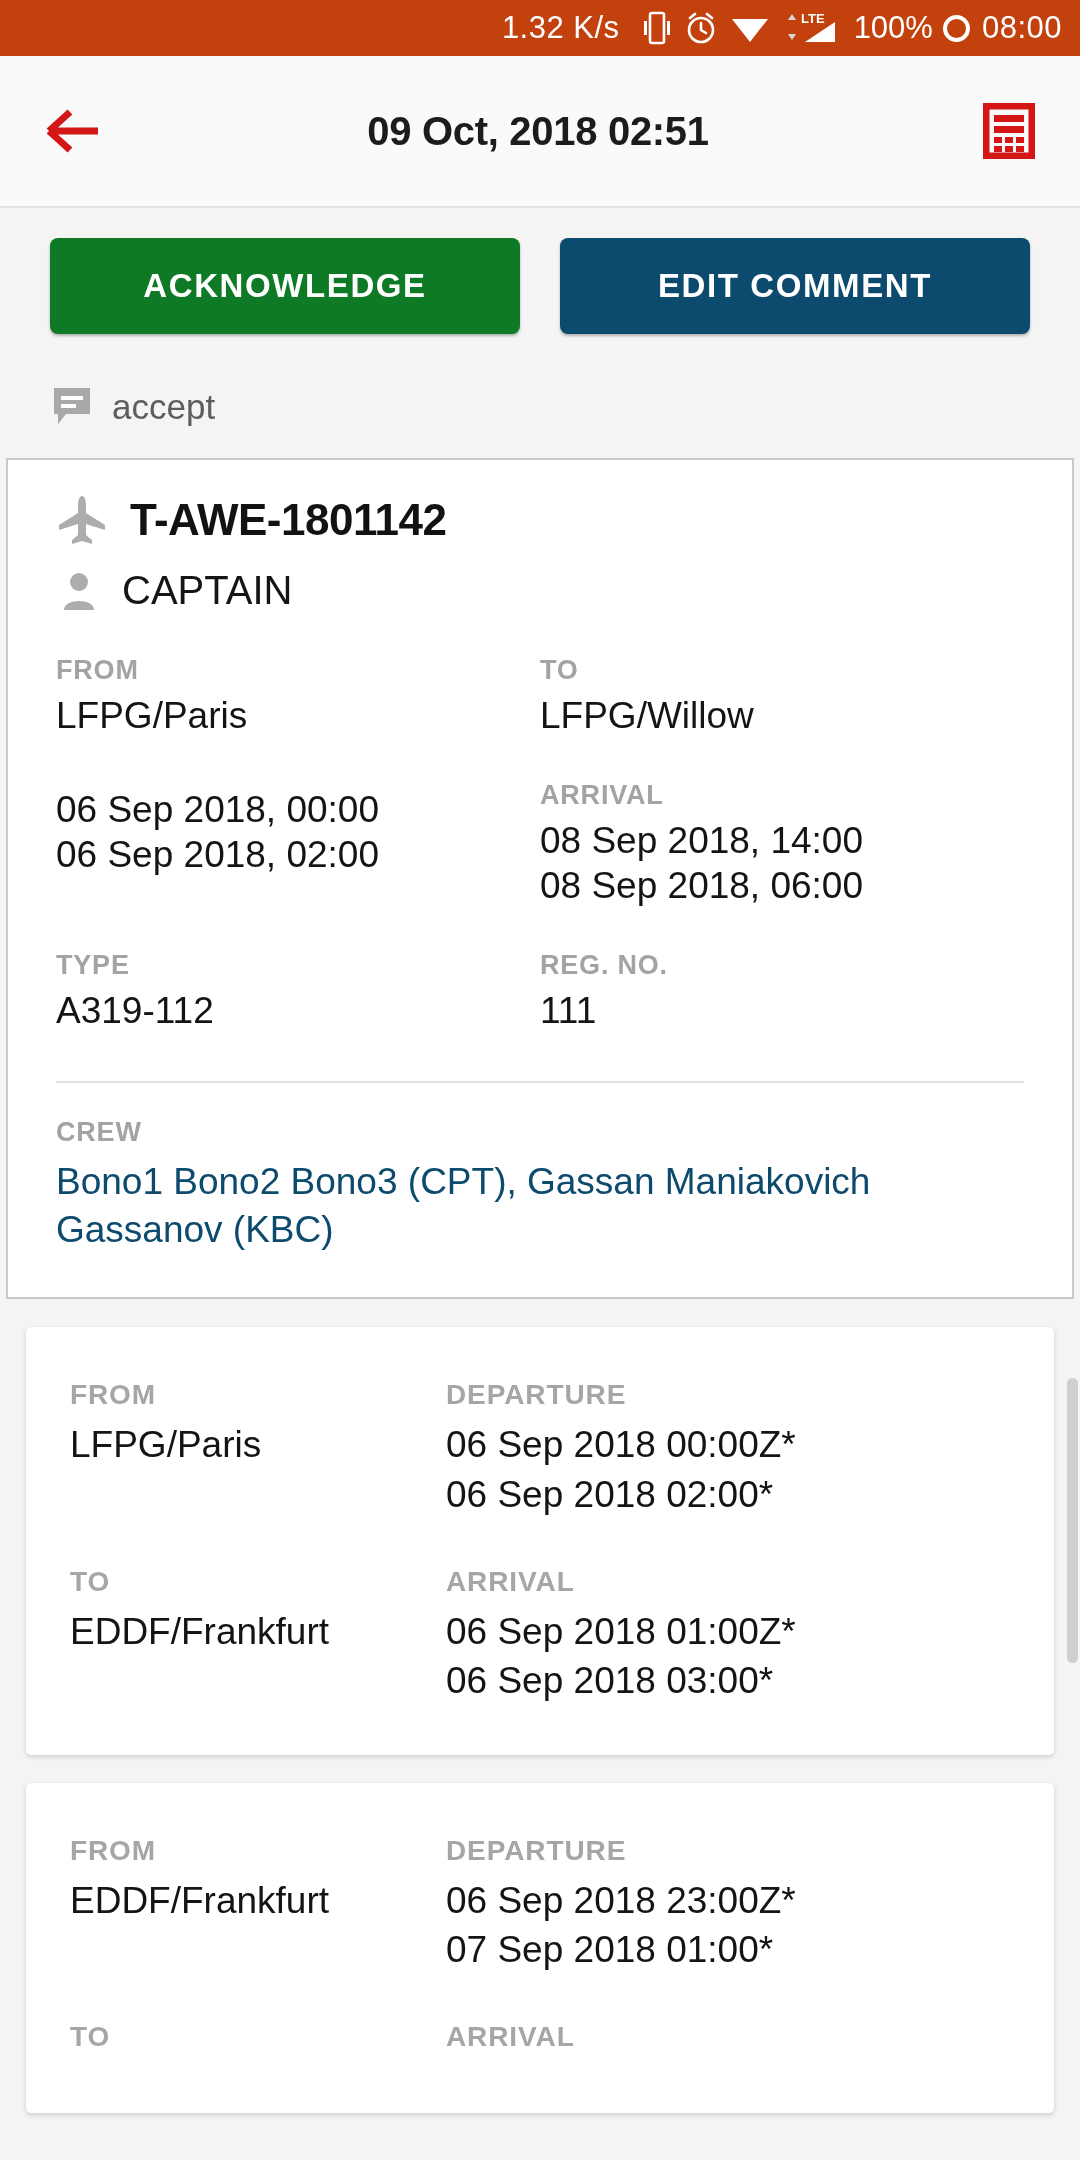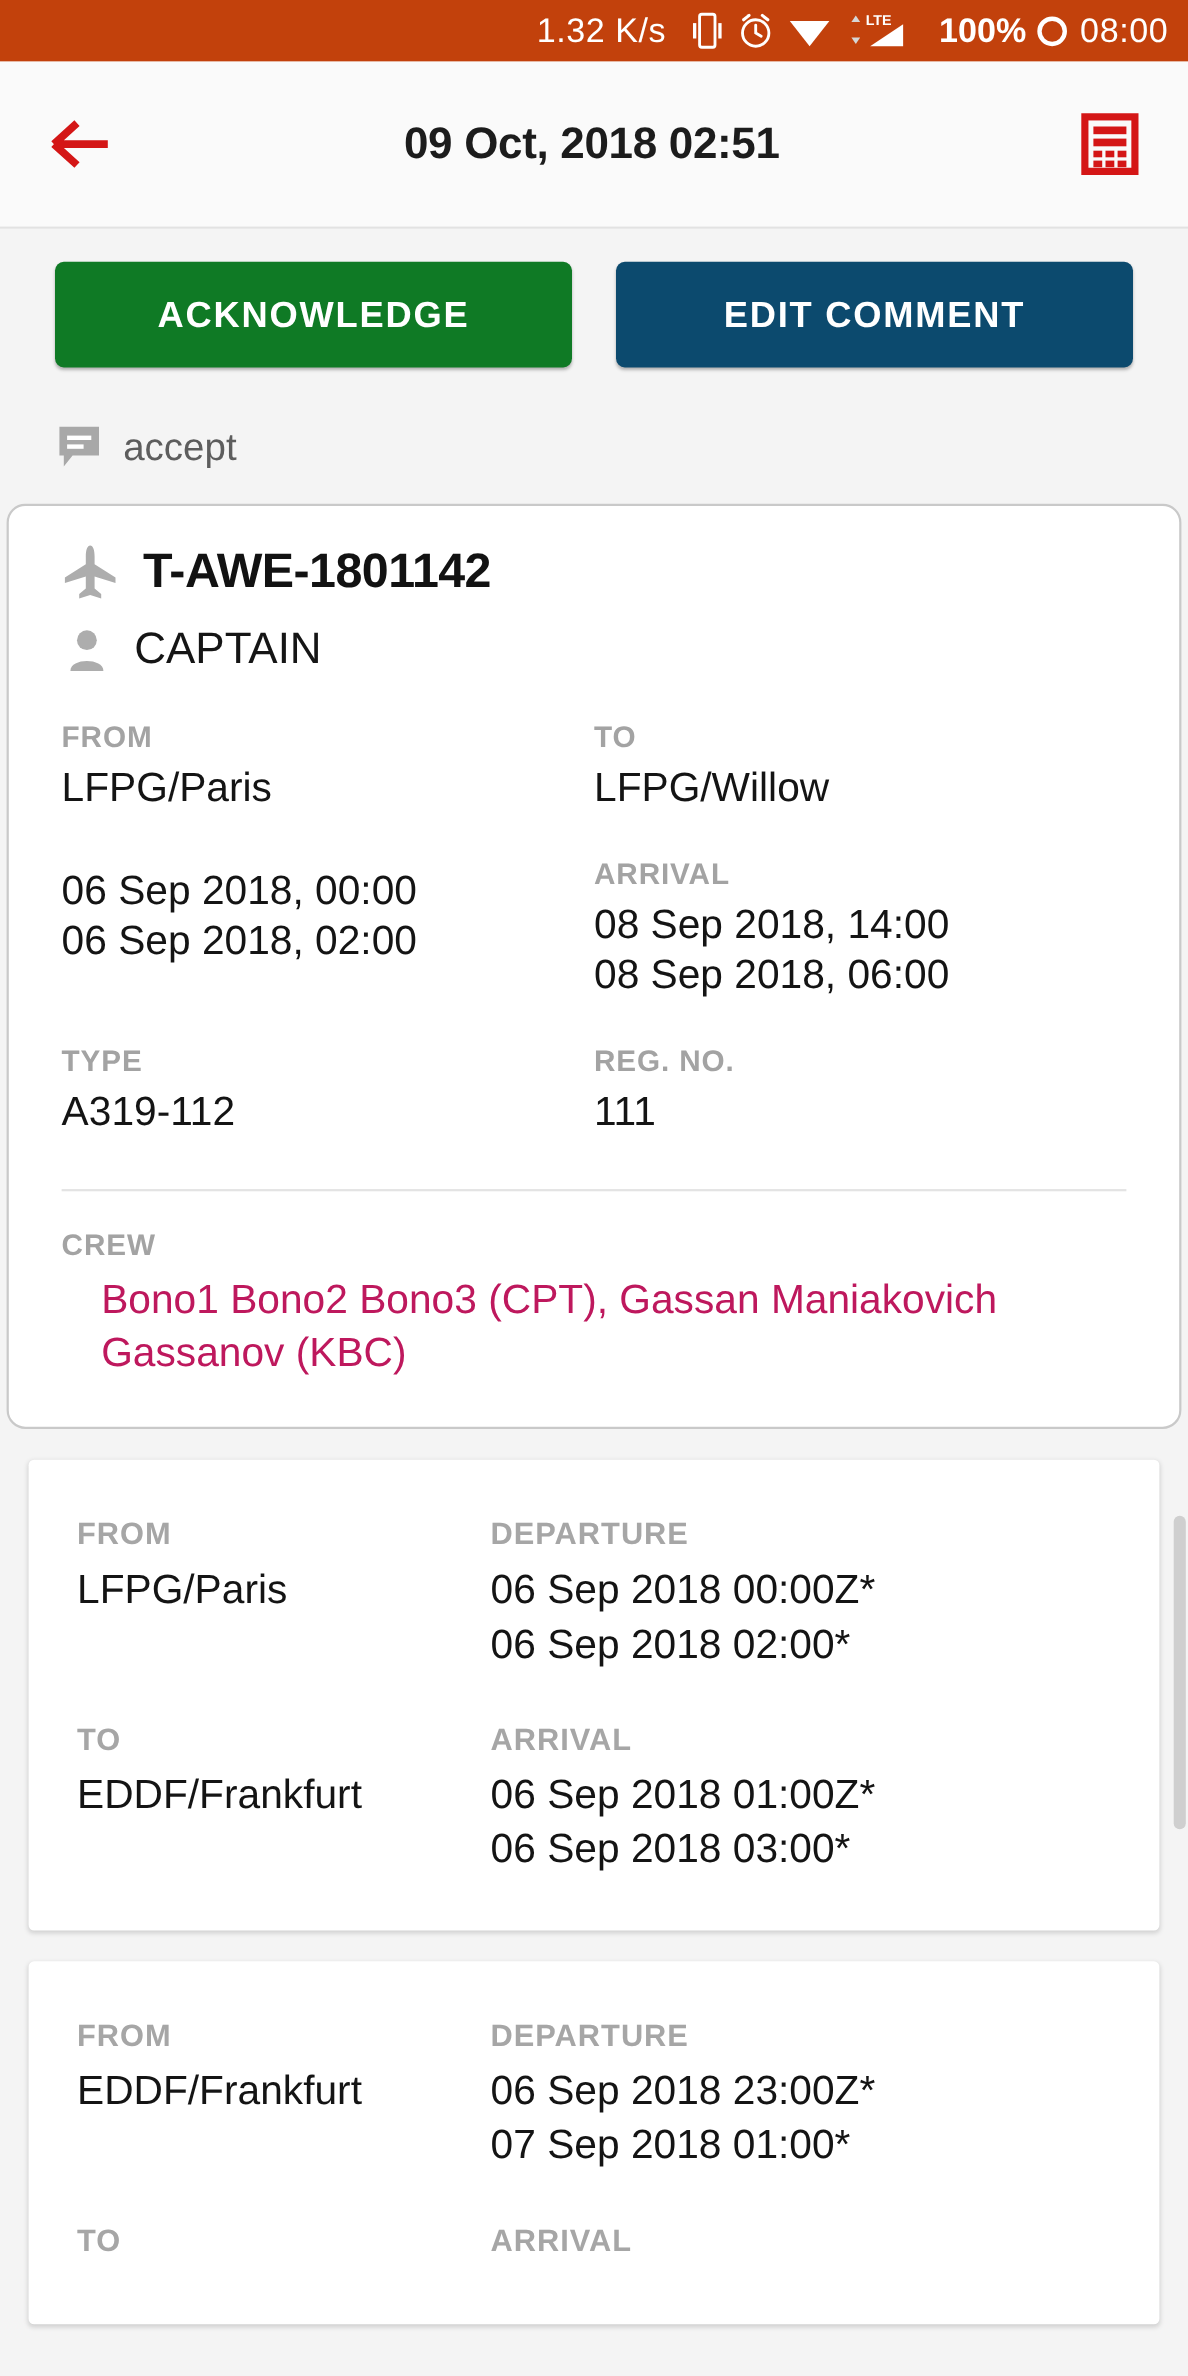--- a/index.html
+++ b/index.html
@@ -33,23 +33,22 @@
     font-weight: 400;
   }
   .sb-icon {
     display: inline-flex;
     align-items: center;
     justify-content: center;
     margin: 0 7px;
   }
   .sb-battery {
     font-size: 31px;
-    margin-left: 20px;
+    margin-left: 6px;
     margin-right: 4px;
-    font-weight: bold;
   }
   .sb-clock {
     font-size: 31px;
     margin-left: 12px;
     letter-spacing: 0.5px;
   }
   .circle-batt {
     width: 27px; height: 27px;
     border: 4px solid #fff;
     border-radius: 50%;
@@ -133,21 +132,21 @@
   .comment-text {
     font-size: 35px;
     color: #5d5d5d;
   }
 
   
   .card-main {
     margin: 30px 6px 0 6px;
     background: #ffffff;
     border: 2px solid #c9c9c9;
-    border-radius: 17px;
+    border-radius: 0;
     padding: 34px 48px 42px 48px;
     box-sizing: border-box;
   }
   .flight-row {
     display: flex;
     align-items: center;
     gap: 22px;
   }
   .flight-no {
     font-size: 44px;
@@ -185,24 +184,23 @@
     line-height: 1.18;
   }
   .divider {
     height: 2px;
     background: #e3e3e3;
     margin: 48px 0 0 0;
   }
   .crew-block { margin-top: 34px; }
   .crew-names {
     font-size: 37px;
-    color: #be185d;
+    color: #0c4a6e;
     margin-top: 10px;
     line-height: 1.32;
-    margin-left: 36px;
   }
 
   .card-leg {
     margin: 28px 26px 0 26px;
     background: #ffffff;
     border-radius: 5px;
     padding: 52px 44px 50px 44px;
     box-sizing: border-box;
     box-shadow: 0 2px 5px rgba(0,0,0,0.16);
   }

